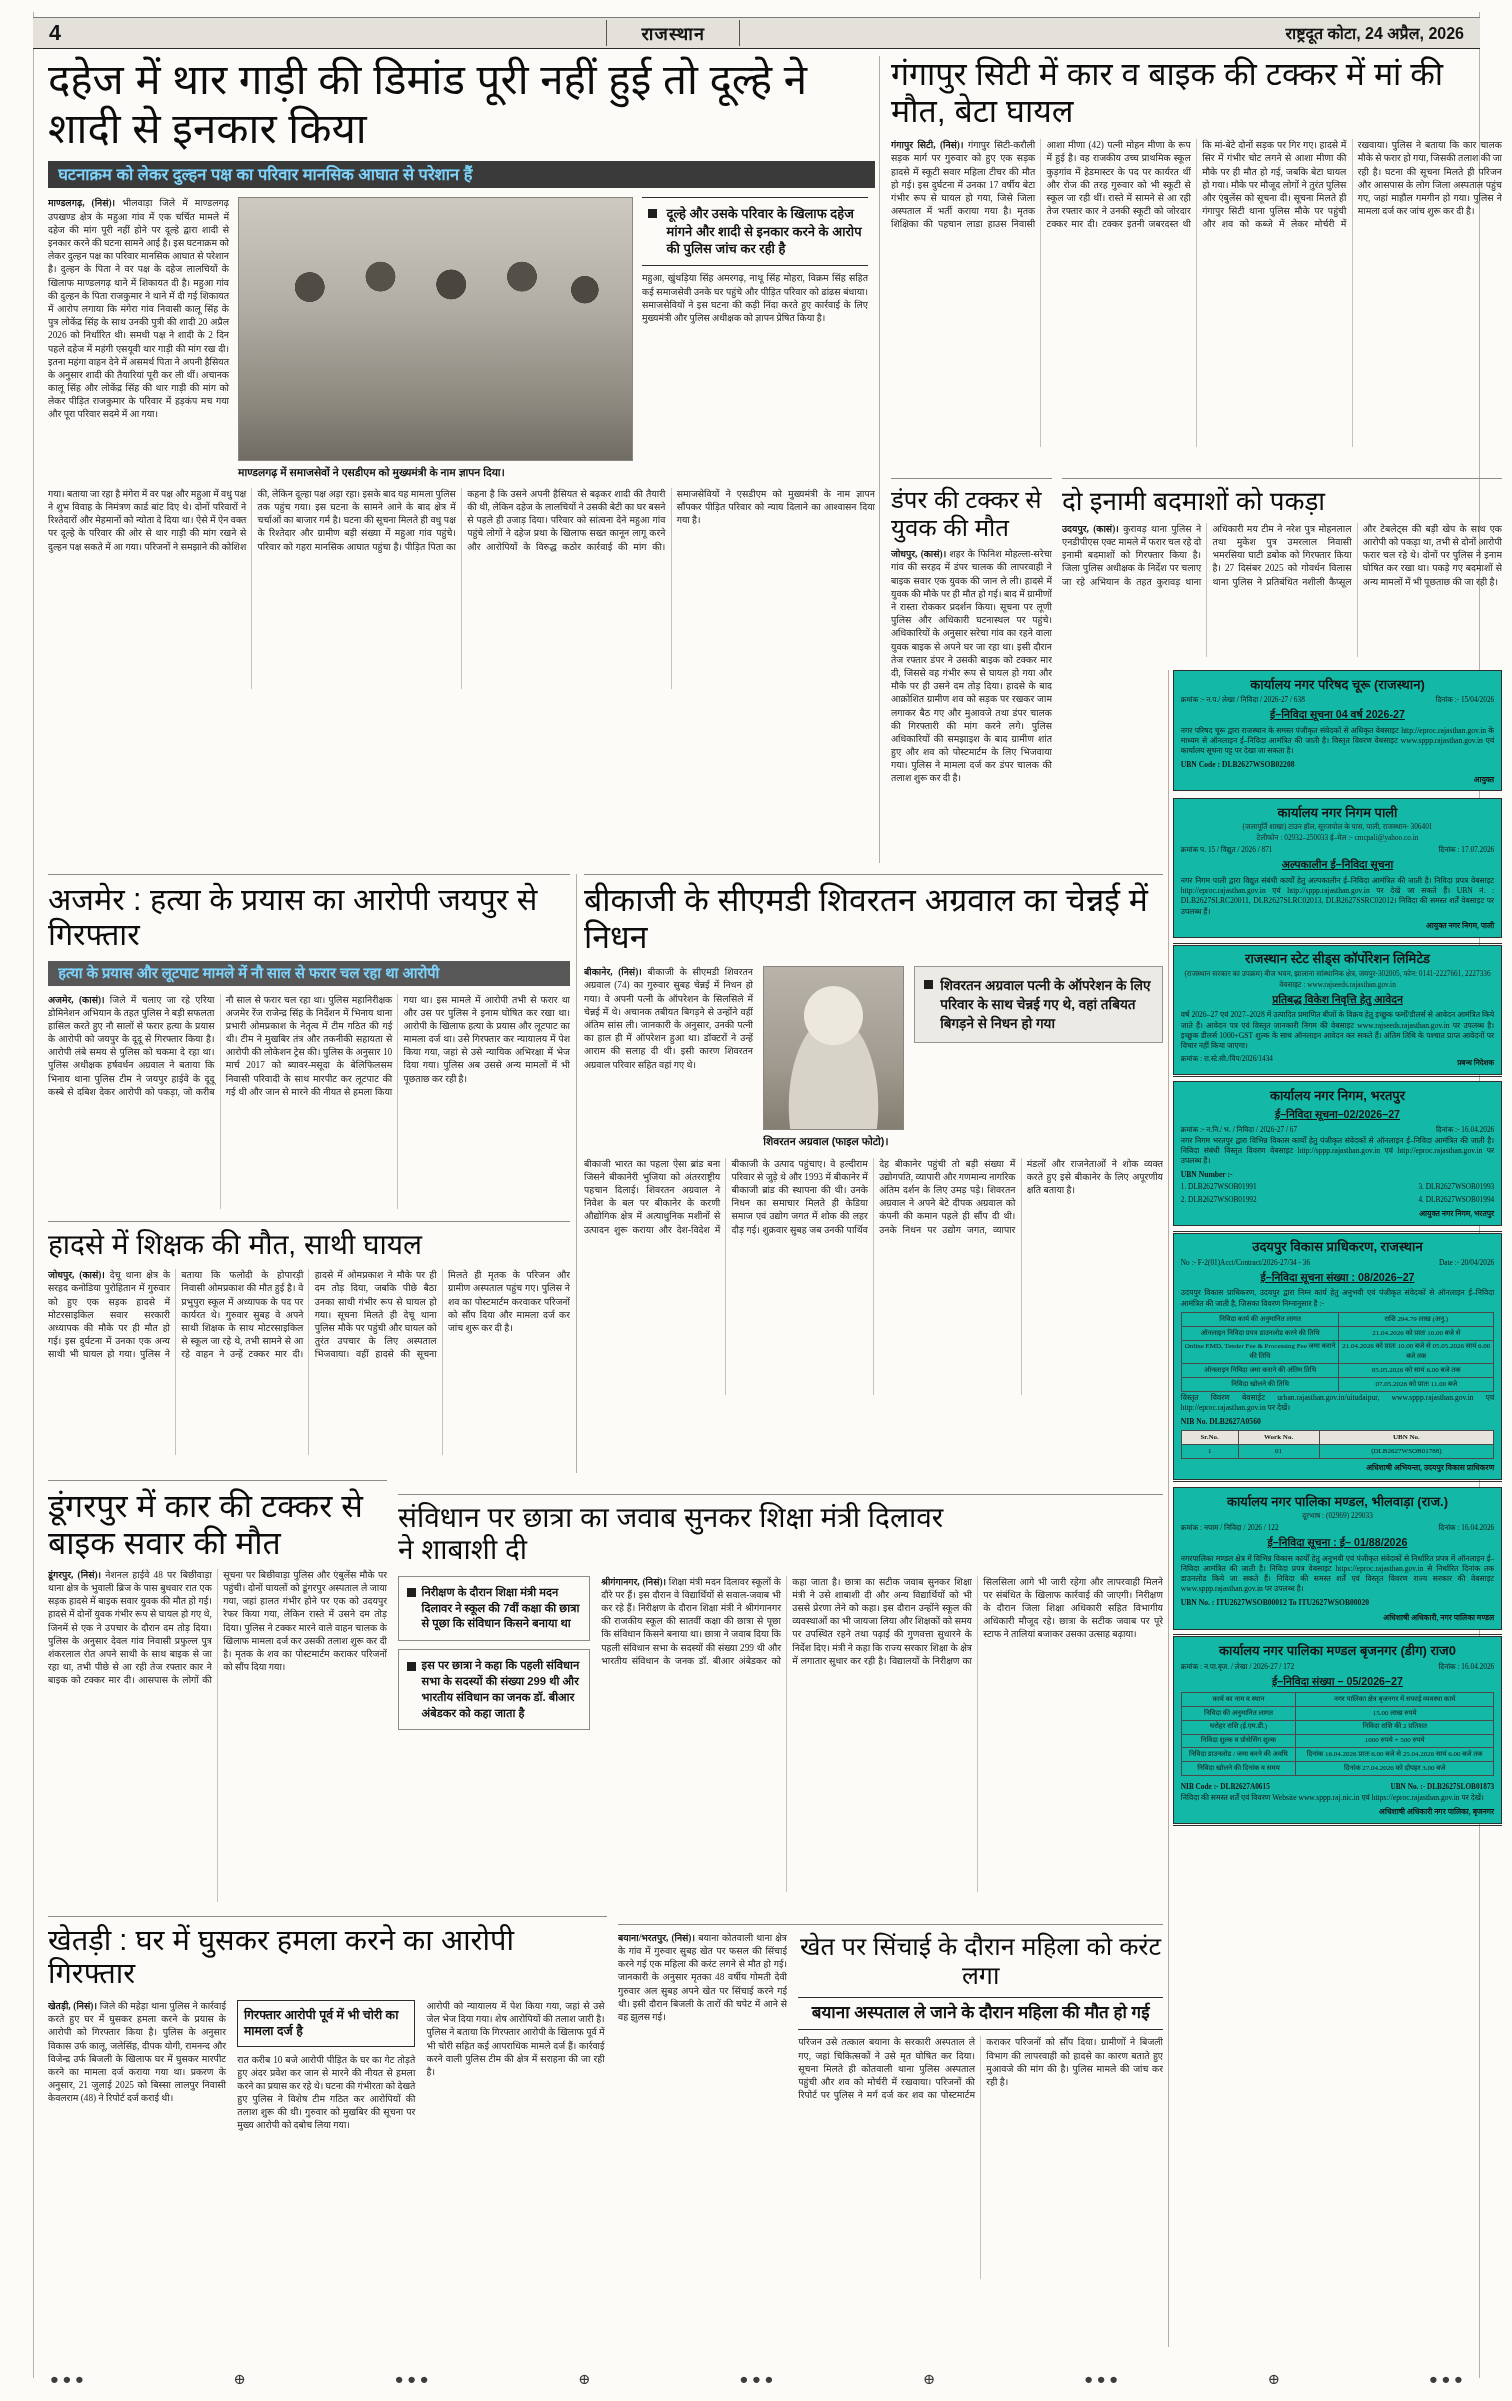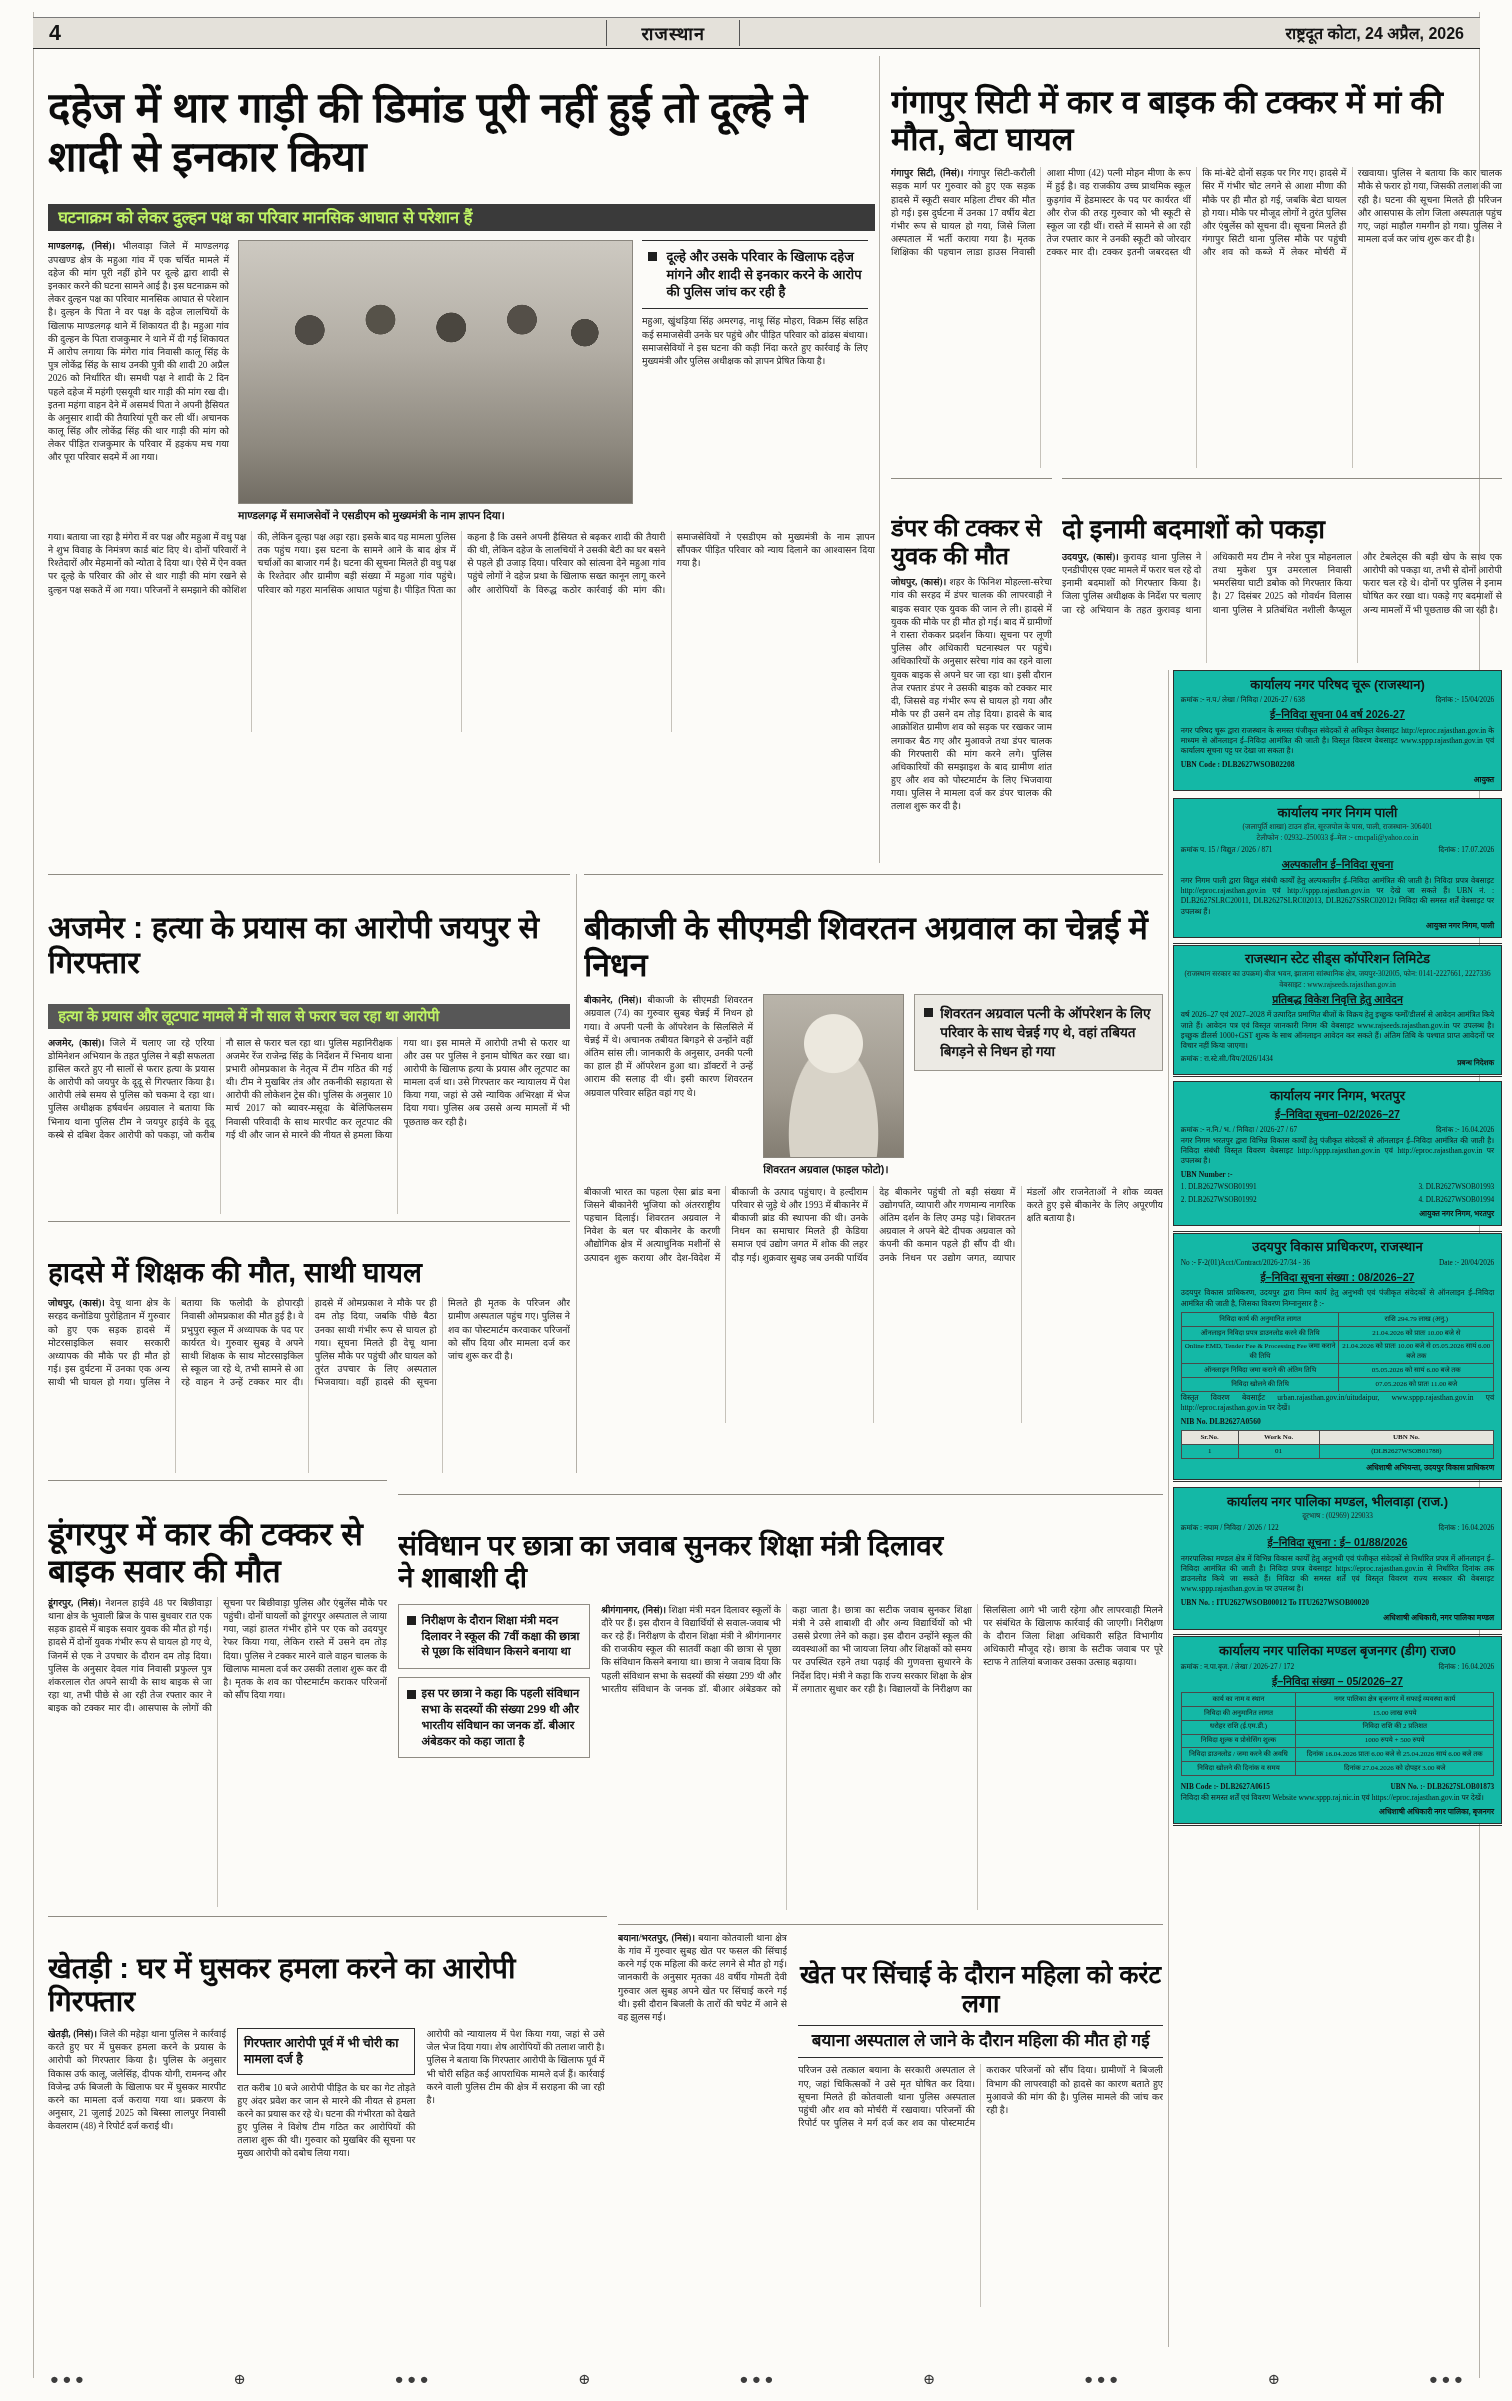--- a/index.html
+++ b/index.html
@@ -12,22 +12,22 @@
   .masthead { position:absolute; left:33px; top:17px; width:1447px; height:32px;
     background:#e4e1da; border-top:0.6px solid #7a7a7a; border-bottom:1.1px solid #2a2a2a;
     display:flex; align-items:center; justify-content:space-between; padding:0 16px; }
   .page-num { font:700 21.5px "Liberation Sans","DejaVu Sans",sans-serif; }
   .section-box { font:700 18px "Liberation Sans","DejaVu Sans",sans-serif; letter-spacing:1.1px;
     border-left:1.1px solid #555; border-right:1.1px solid #555; padding:1.1px 34px; }
   .edition { font:700 16px "Liberation Sans","DejaVu Sans",sans-serif; }
 
   
   .art { position:absolute; }
-  .art h1 { font-family:"Liberation Sans","DejaVu Sans",sans-serif; font-weight:700; color:#0c0c0c; line-height:1.16;margin-top:28px; }
-  .bar { background:#3a3a3a; color:#bef264; font:700 16.4px/27px "Liberation Sans","DejaVu Sans",sans-serif; padding:0 10.2px; margin-top:23px; }
+  .art h1 { font-family:"Liberation Sans","DejaVu Sans",sans-serif; font-weight:400; color:#0c0c0c; line-height:1.16; }
+  .bar { background:#3a3a3a; color:#7dd3fc; font:700 16.4px/27px "Liberation Sans","DejaVu Sans",sans-serif; padding:0 10.2px; margin-top:8px; }
   .bar.light { background:#575757; }
   .body { font-size:9.3px; line-height:1.42; text-align:justify; color:#1b1b1b; }
   .dl { font-weight:700; }
   .cols2 { column-count:2; column-gap:11.3px; column-rule:0.6px solid #c6c2ba; }
   .cols3 { column-count:3; column-gap:11.3px; column-rule:0.6px solid #c6c2ba; }
   .cols4 { column-count:4; column-gap:11.3px; column-rule:0.6px solid #c6c2ba; }
   .rule-top { border-top:0.6px solid #8f8b83; padding-top:6.8px; }
   .vline { position:absolute; width:0; border-left:0.6px solid #b3afa7; }
 
   

